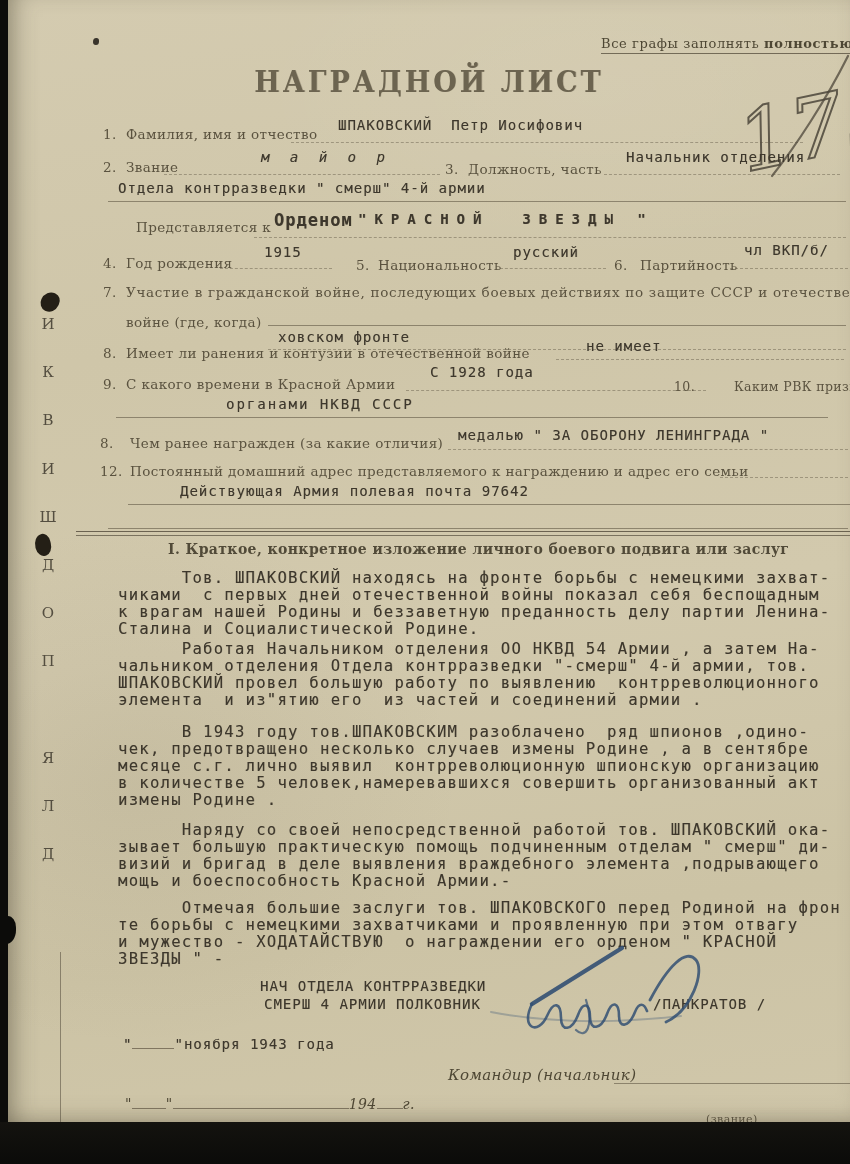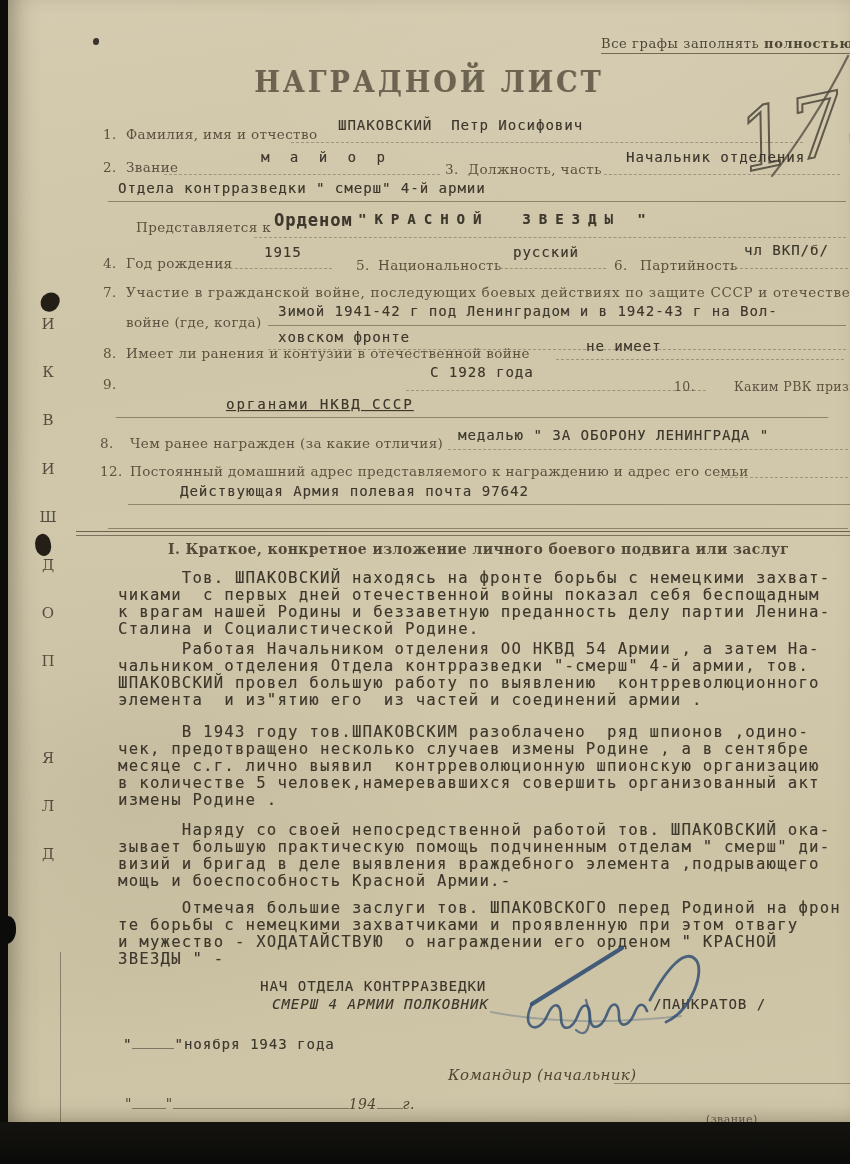--- a/index.html
+++ b/index.html
@@ -60,21 +60,21 @@
 Л
 Д</div>
 
     <span class="printed" style="left:95px;top:126px;">1.</span>
     <span class="printed" style="left:118px;top:126px;">Фамилия, имя и отчество</span>
     <span class="typed" style="left:330px;top:117px;">ШПАКОВСКИЙ  Петр Иосифович</span>
     <div class="rule dot" style="left:283px;top:141px;width:512px;"></div>
 
     <span class="printed" style="left:95px;top:159px;">2.</span>
     <span class="printed" style="left:118px;top:159px;">Звание</span>
-    <span class="typed" style="left:253px;top:149px;letter-spacing:6px;">м а й о р</span>
+    <span class="typed" style="left:253px;top:149px;letter-spacing:6px;font-style:italic;">м а й о р</span>
     <div class="rule dot" style="left:156px;top:173px;width:276px;"></div>
     <span class="printed" style="left:437px;top:161px;">3.</span>
     <span class="printed" style="left:460px;top:161px;">Должность, часть</span>
     <span class="typed" style="left:618px;top:149px;">Начальник отделения</span>
     <div class="rule dot" style="left:596px;top:173px;width:236px;"></div>
     <span class="typed" style="left:110px;top:180px;">Отдела контрразведки " смерш" 4-й армии</span>
     <div class="rule" style="left:100px;top:200px;width:738px;"></div>
 
     <span class="printed" style="left:128px;top:219px;">Представляется к</span>
     <span class="typed" style="left:266px;top:210px;font-weight:bold;font-size:17px;">Орденом</span>
@@ -90,36 +90,36 @@
     <span class="typed" style="left:505px;top:244px;">русский</span>
     <div class="rule dot" style="left:492px;top:267px;width:106px;"></div>
     <span class="printed" style="left:606px;top:257px;">6.</span>
     <span class="printed" style="left:632px;top:257px;">Партийность</span>
     <span class="typed" style="left:736px;top:242px;">чл ВКП/б/</span>
     <div class="rule dot" style="left:722px;top:267px;width:118px;"></div>
 
     <span class="printed" style="left:95px;top:284px;">7.</span>
     <span class="printed" style="left:118px;top:284px;letter-spacing:.7px;">Участие в гражданской войне, последующих боевых действиях по защите СССР и отечественной</span>
     <span class="printed" style="left:118px;top:314px;">войне (где, когда)</span>
-    <span class="typed" style="left:270px;top:303px;">Зимой 1941-42 г под Ленинградом и в 1942-43 г на Вол-</span>
     <div class="rule" style="left:260px;top:324px;width:578px;"></div>
     <span class="typed" style="left:270px;top:329px;">ховском фронте</span>
     <div class="rule dot" style="left:260px;top:348px;width:578px;"></div>
 
     <span class="printed" style="left:95px;top:345px;">8.</span>
     <span class="printed" style="left:118px;top:345px;">Имеет ли ранения и контузии в отечественной войне</span>
     <span class="typed" style="left:578px;top:338px;">не имеет</span>
     <div class="rule dot" style="left:548px;top:358px;width:288px;"></div>
 
     <span class="printed" style="left:95px;top:376px;">9.</span>
+    <span class="printed" style="left:118px;top:376px;">С какого времени в Красной Армии</span>
     <span class="typed" style="left:422px;top:364px;">С 1928 года</span>
     <div class="rule dot" style="left:398px;top:389px;width:300px;"></div>
     <span class="printed sm" style="left:666px;top:379px;">10.</span>
     <span class="printed sm" style="left:726px;top:379px;">Каким РВК призван</span>
-    <span class="typed" style="left:218px;top:396px;letter-spacing:2px;text-decoration:underline;">органами НКВД СССР</span>
+    <span class="typed" style="left:218px;top:396px;letter-spacing:2px;">органами НКВД СССР</span>
     <div class="rule" style="left:108px;top:416px;width:712px;"></div>
 
     <span class="printed" style="left:92px;top:435px;">8.</span>
     <span class="printed" style="left:122px;top:435px;">Чем ранее награжден (за какие отличия)</span>
     <span class="typed" style="left:450px;top:427px;">медалью " ЗА ОБОРОНУ ЛЕНИНГРАДА "</span>
     <div class="rule dot" style="left:440px;top:448px;width:400px;"></div>
 
     <span class="printed" style="left:92px;top:463px;">12.</span>
     <span class="printed" style="left:122px;top:463px;">Постоянный домашний адрес представляемого к награждению и адрес его семьи</span>
     <div class="rule dot" style="left:712px;top:476px;width:128px;"></div>
@@ -146,21 +146,21 @@
     <div class="typed para" style="left:110px;top:822px;">      Наряду со своей непосредственной работой тов. ШПАКОВСКИЙ ока-
 зывает большую практическую помощь подчиненным отделам " смерш" ди-
 визий и бригад в деле выявления враждебного элемента ,подрывающего
 мощь и боеспособность Красной Армии.-</div>
     <div class="typed para" style="left:110px;top:900px;">      Отмечая большие заслуги тов. ШПАКОВСКОГО перед Родиной на фрон
 те борьбы с немецкими захватчиками и проявленную при этом отвагу
 и мужество - ХОДАТАЙСТВУЮ  о награждении его орденом " КРАСНОЙ
 ЗВЕЗДЫ " -</div>
 
     <span class="typed" style="left:252px;top:978px;">НАЧ ОТДЕЛА КОНТРРАЗВЕДКИ</span>
-    <span class="typed" style="left:264px;top:996px;font-style:italic;">СМЕРШ 4 АРМИИ ПОЛКОВНИК</span>
+    <span class="typed" style="left:256px;top:996px;">СМЕРШ 4 АРМИИ ПОЛКОВНИК</span>
     <span class="typed" style="left:645px;top:996px;">/ПАНКРАТОВ /</span>
 
     <svg class="sig" viewBox="0 0 330 118">
       <g stroke="#335073" fill="none" stroke-linecap="round">
         <path d="M186,20 L96,76" stroke-width="4.4" opacity=".9"></path>
         <path d="M96,76 c-12,24 6,32 15,12 c7,-16 14,-13 14,2 c0,14 11,13 17,-3 c5,-14 12,-12 12,2 c0,14 11,13 17,-3 c5,-14 12,-12 12,2 c0,13 10,11 16,-4 c4,-10 9,-9 12,-1" stroke-width="2.6" opacity=".85"></path>
         <path d="M150,72 c8,26 0,40 -10,30" stroke-width="2.2" opacity=".7"></path>
         <path d="M214,72 c18,-34 36,-52 46,-40 c9,11 -4,50 -30,62" stroke-width="2.8" opacity=".85"></path>
         <path d="M55,84 q85,16 190,4" stroke-width="2" opacity=".3"></path>
       </g>

